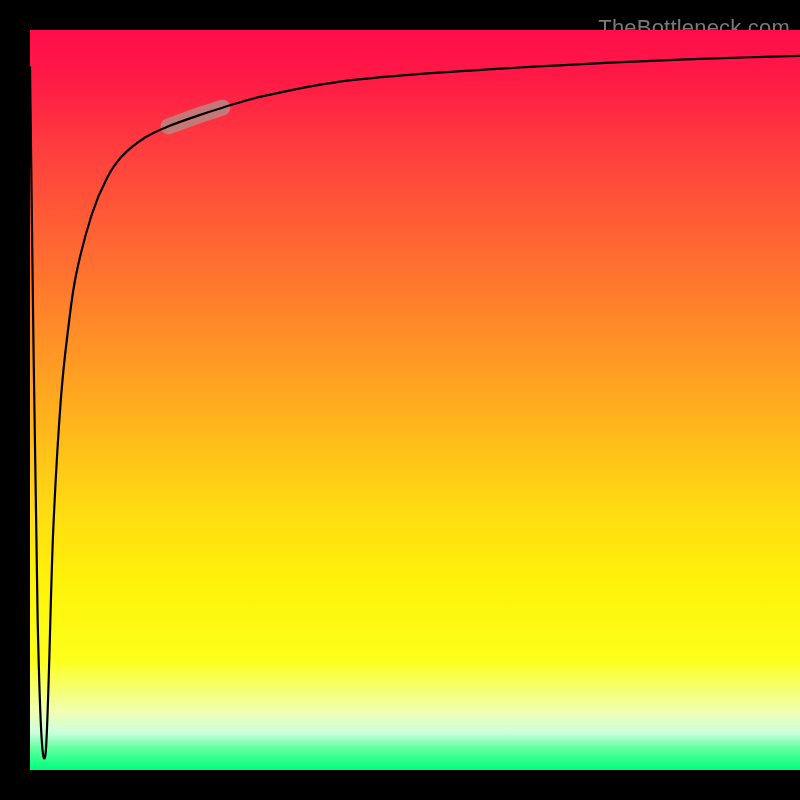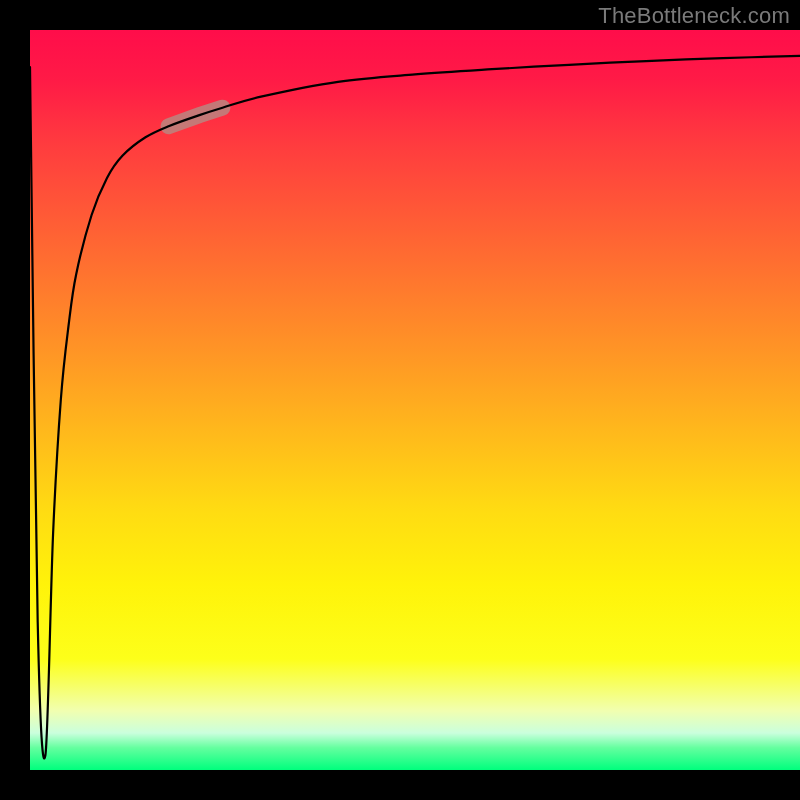--- a/index.html
+++ b/index.html
@@ -6,21 +6,21 @@
   body {
     width: 800px;
     height: 800px;
     background: #000;
     position: relative;
     font-family: Arial, Helvetica, sans-serif;
     overflow: hidden;
   }
   .attribution {
     position: absolute;
-    top: 3px;
+    top: 15px;
     right: 10px;
     color: #7a7a7a;
     font-size: 22px;
     font-weight: 400;
     letter-spacing: 0.2px;
   }
   .plot-area {
     position: absolute;
     left: 30px;
     top: 30px;

